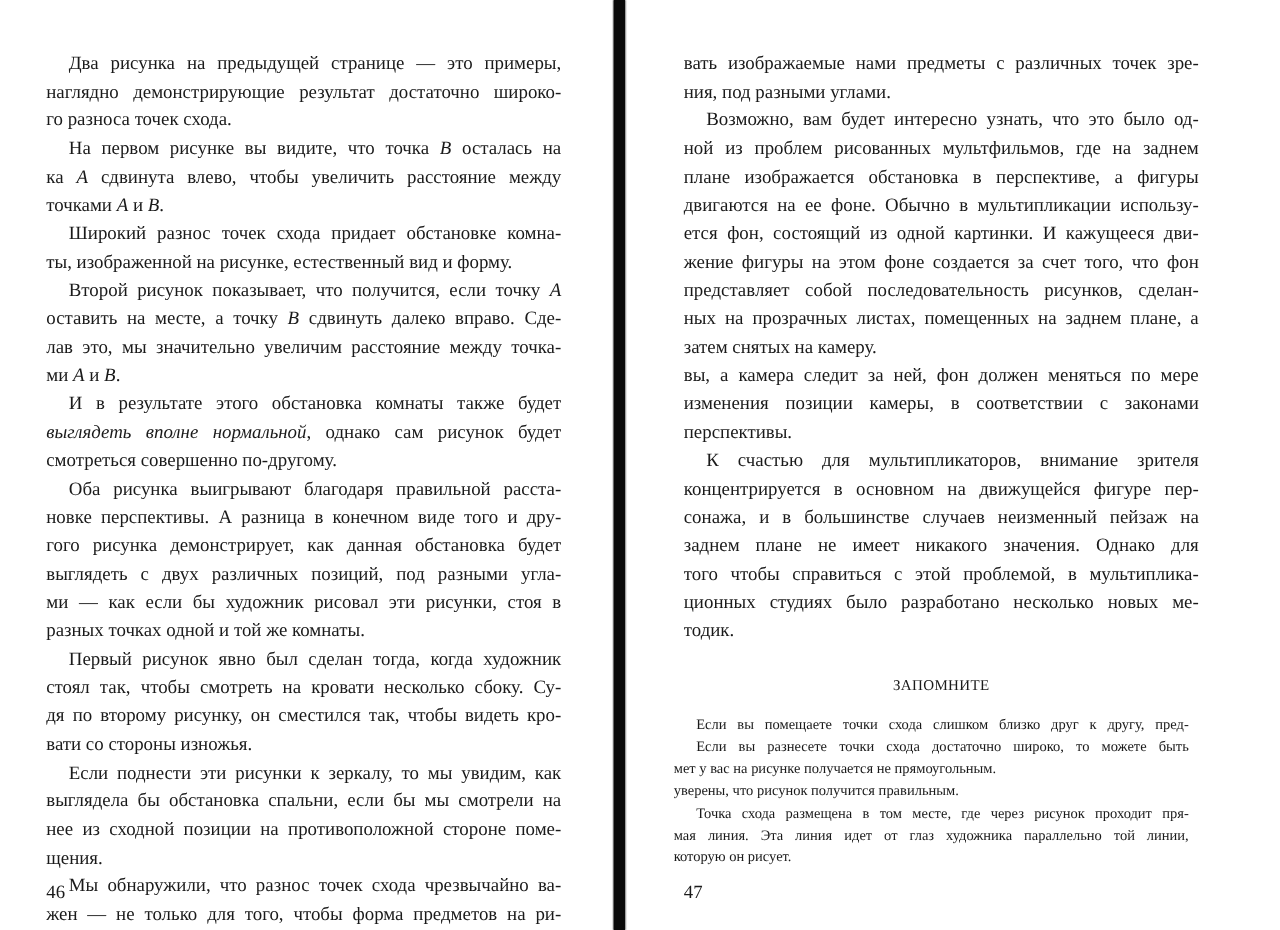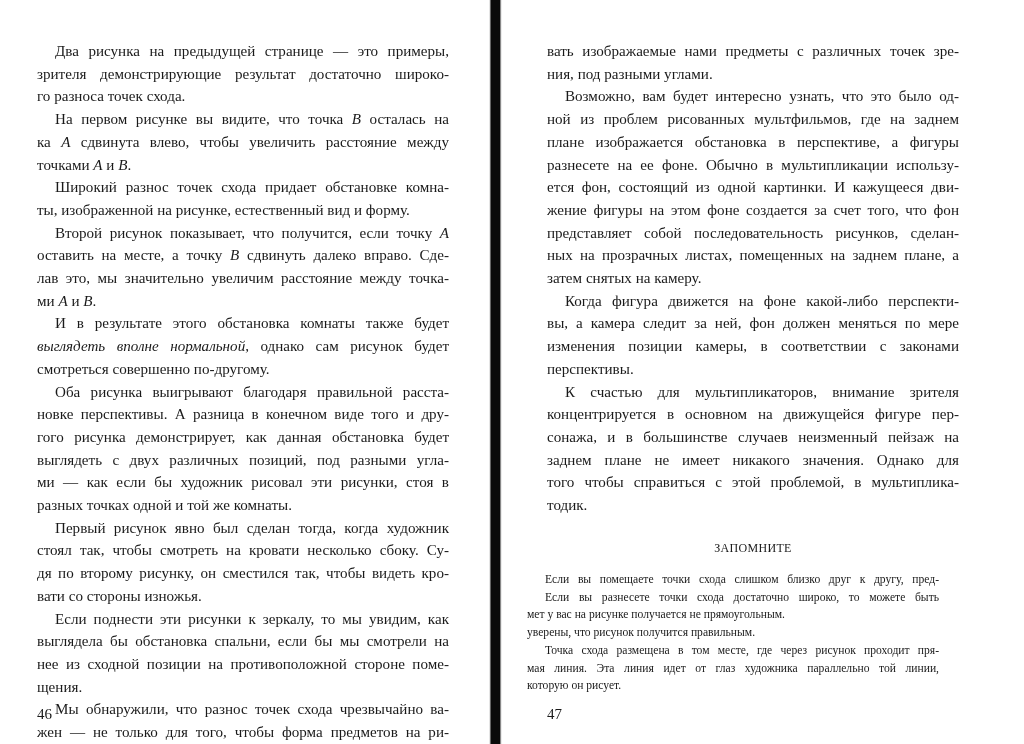--- a/index.html
+++ b/index.html
@@ -25,21 +25,21 @@
     line-height: 22.7px;
     text-align: justify;
   }
   .body-text .line { display: block; text-align: justify; text-align-last: justify; white-space: nowrap; }
   .body-text .line.last { text-align-last: left; font-family: Liberation Serif, serif; }
   .remember-title {
     position: absolute; left: 547px; top: 541px; width: 412px;
     text-align: center; font-size: 12px; letter-spacing: 0.3px;
   }
   .remember {
-    position: absolute; left: 527px; top: 571px; width: 412px;
+    position: absolute; left: 539px; top: 571px; width: 412px;
     font-size: 11.6px; line-height: 17.7px; font-family: Liberation Serif, serif;
   }
   .remember .line { display: block; text-align: justify; text-align-last: justify; white-space: nowrap; }
   .remember .line.last { text-align-last: left; }
   .remember .line.first { padding-left: 18px; }
   .page-number {
     position: absolute; top: 706px; width: 412px; text-align: left;
     font-weight: normal; font-size: 15px;
   }
   .page-number.left { left: 37px; }
@@ -47,21 +47,21 @@
   .first { padding-left: 18px; }
   i { font-style: italic; }
 </style>
 </head>
 <body>
 
 <div class="spine"></div>
 
 <div class="page left body-text" id="left-lines">
     <span class="line first">Два рисунка на предыдущей странице — это примеры,</span>
-    <span class="line">зрителя демонстрирующие результат достаточно широко-</span>
+    <span class="line">наглядно демонстрирующие результат достаточно широко-</span>
     <span class="line last">го разноса точек схода.</span>
     <span class="line first">На первом рисунке вы видите, что точка <i>B</i> осталась на</span>
     <span class="line">ка <i>A</i> сдвинута влево, чтобы увеличить расстояние между</span>
     <span class="line last">точками <i>A</i> и <i>B</i>.</span>
     <span class="line first">Широкий разнос точек схода придает обстановке комна-</span>
     <span class="line last">ты, изображенной на рисунке, естественный вид и форму.</span>
     <span class="line first">Второй рисунок показывает, что получится, если точку <i>A</i></span>
     <span class="line">оставить на месте, а точку <i>B</i> сдвинуть далеко вправо. Сде-</span>
     <span class="line">лав это, мы значительно увеличим расстояние между точка-</span>
     <span class="line last">ми <i>A</i> и <i>B</i>.</span>
@@ -86,35 +86,35 @@
     <span class="line">жен — не только для того, чтобы форма предметов на ри-</span>
   </div>
 <div class="page-number left">46</div>
 
 <div class="page right body-text" id="right-lines">
     <span class="line">вать изображаемые нами предметы с различных точек зре-</span>
     <span class="line last">ния, под разными углами.</span>
     <span class="line first">Возможно, вам будет интересно узнать, что это было од-</span>
     <span class="line">ной из проблем рисованных мультфильмов, где на заднем</span>
     <span class="line">плане изображается обстановка в перспективе, а фигуры</span>
-    <span class="line">разнесете на ее фоне. Обычно в мультипликации использу-</span>
+    <span class="line">двигаются на ее фоне. Обычно в мультипликации использу-</span>
     <span class="line">ется фон, состоящий из одной картинки. И кажущееся дви-</span>
     <span class="line">жение фигуры на этом фоне создается за счет того, что фон</span>
     <span class="line">представляет собой последовательность рисунков, сделан-</span>
     <span class="line">ных на прозрачных листах, помещенных на заднем плане, а</span>
     <span class="line last">затем снятых на камеру.</span>
-    <span class="line first">Когда фигура движется на фоне какой-либо перспекти-</span>
     <span class="line">вы, а камера следит за ней, фон должен меняться по мере</span>
     <span class="line">изменения позиции камеры, в соответствии с законами</span>
     <span class="line last">перспективы.</span>
     <span class="line first">К счастью для мультипликаторов, внимание зрителя</span>
     <span class="line">концентрируется в основном на движущейся фигуре пер-</span>
     <span class="line">сонажа, и в большинстве случаев неизменный пейзаж на</span>
     <span class="line">заднем плане не имеет никакого значения. Однако для</span>
     <span class="line">того чтобы справиться с этой проблемой, в мультиплика-</span>
+    <span class="line">ционных студиях было разработано несколько новых ме-</span>
     <span class="line last">тодик.</span>
   </div>
 
 <div class="remember-title">ЗАПОМНИТЕ</div>
 <div class="remember" id="remember-lines">
     <span class="line first">Если вы помещаете точки схода слишком близко друг к другу, пред-</span>
     <span class="line first">Если вы разнесете точки схода достаточно широко, то можете быть</span>
     <span class="line last">мет у вас на рисунке получается не прямоугольным.</span>
     <span class="line last">уверены, что рисунок получится правильным.</span>
     <span class="line first">Точка схода размещена в том месте, где через рисунок проходит пря-</span>

